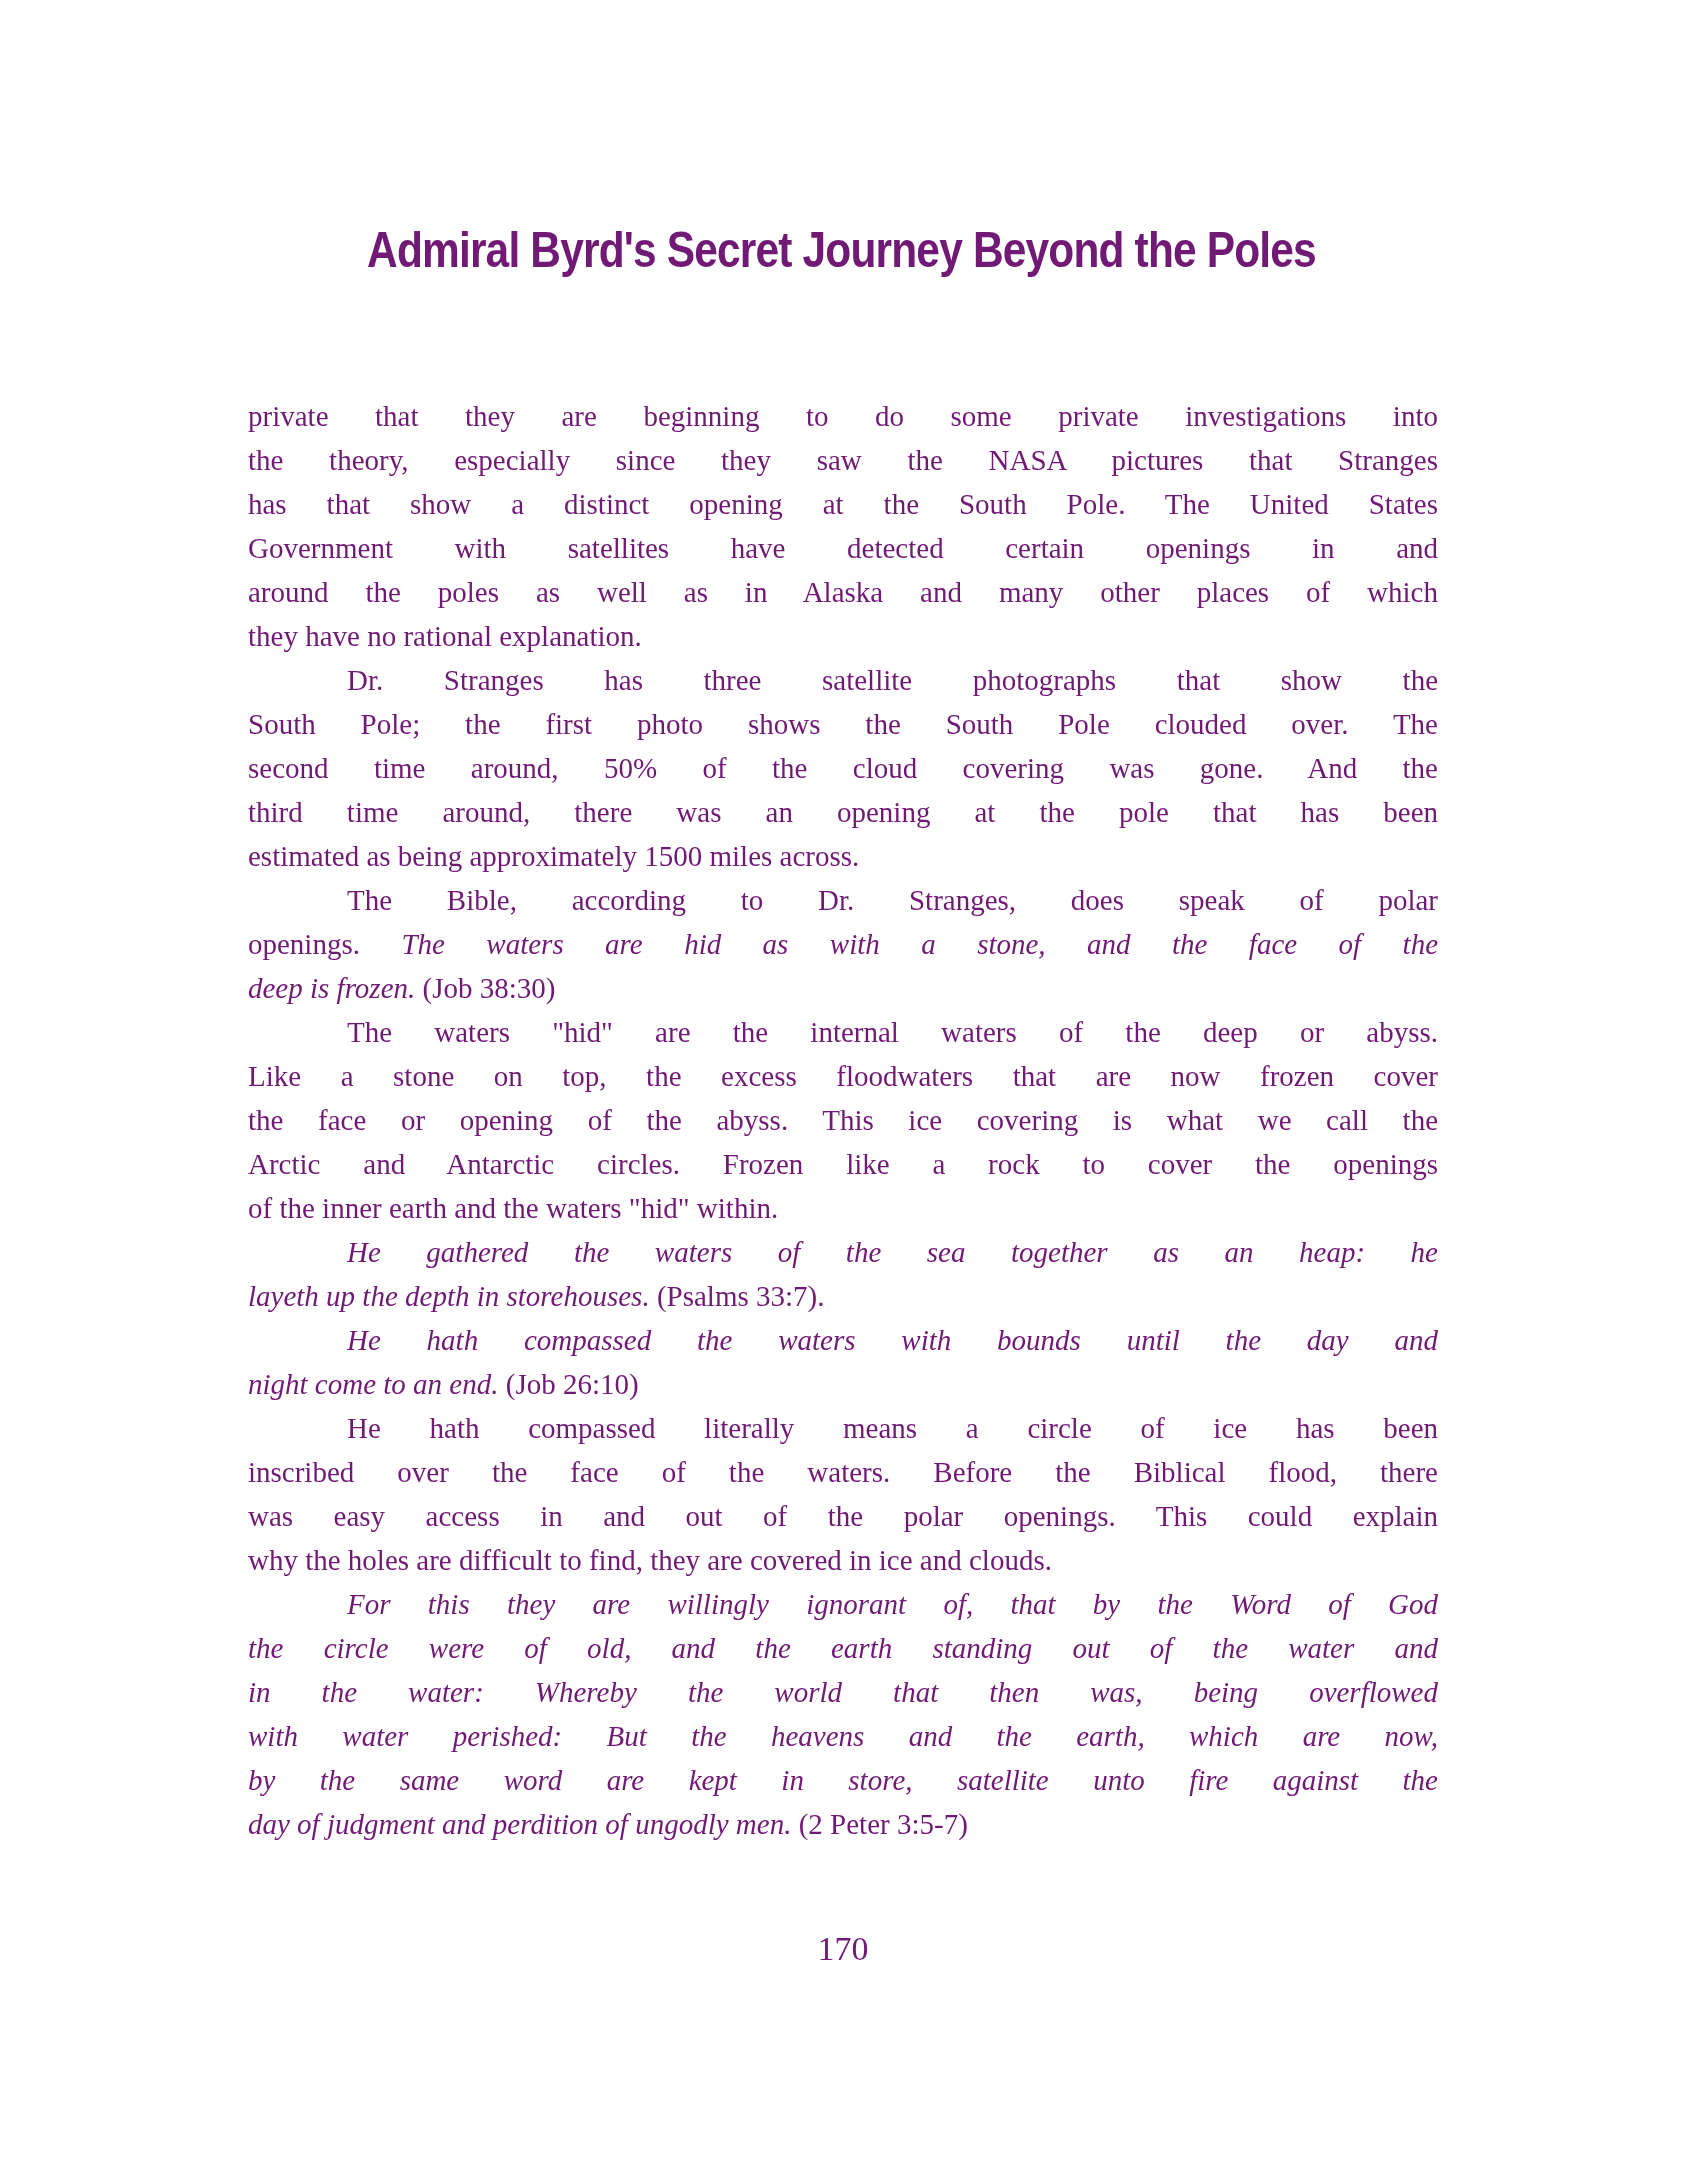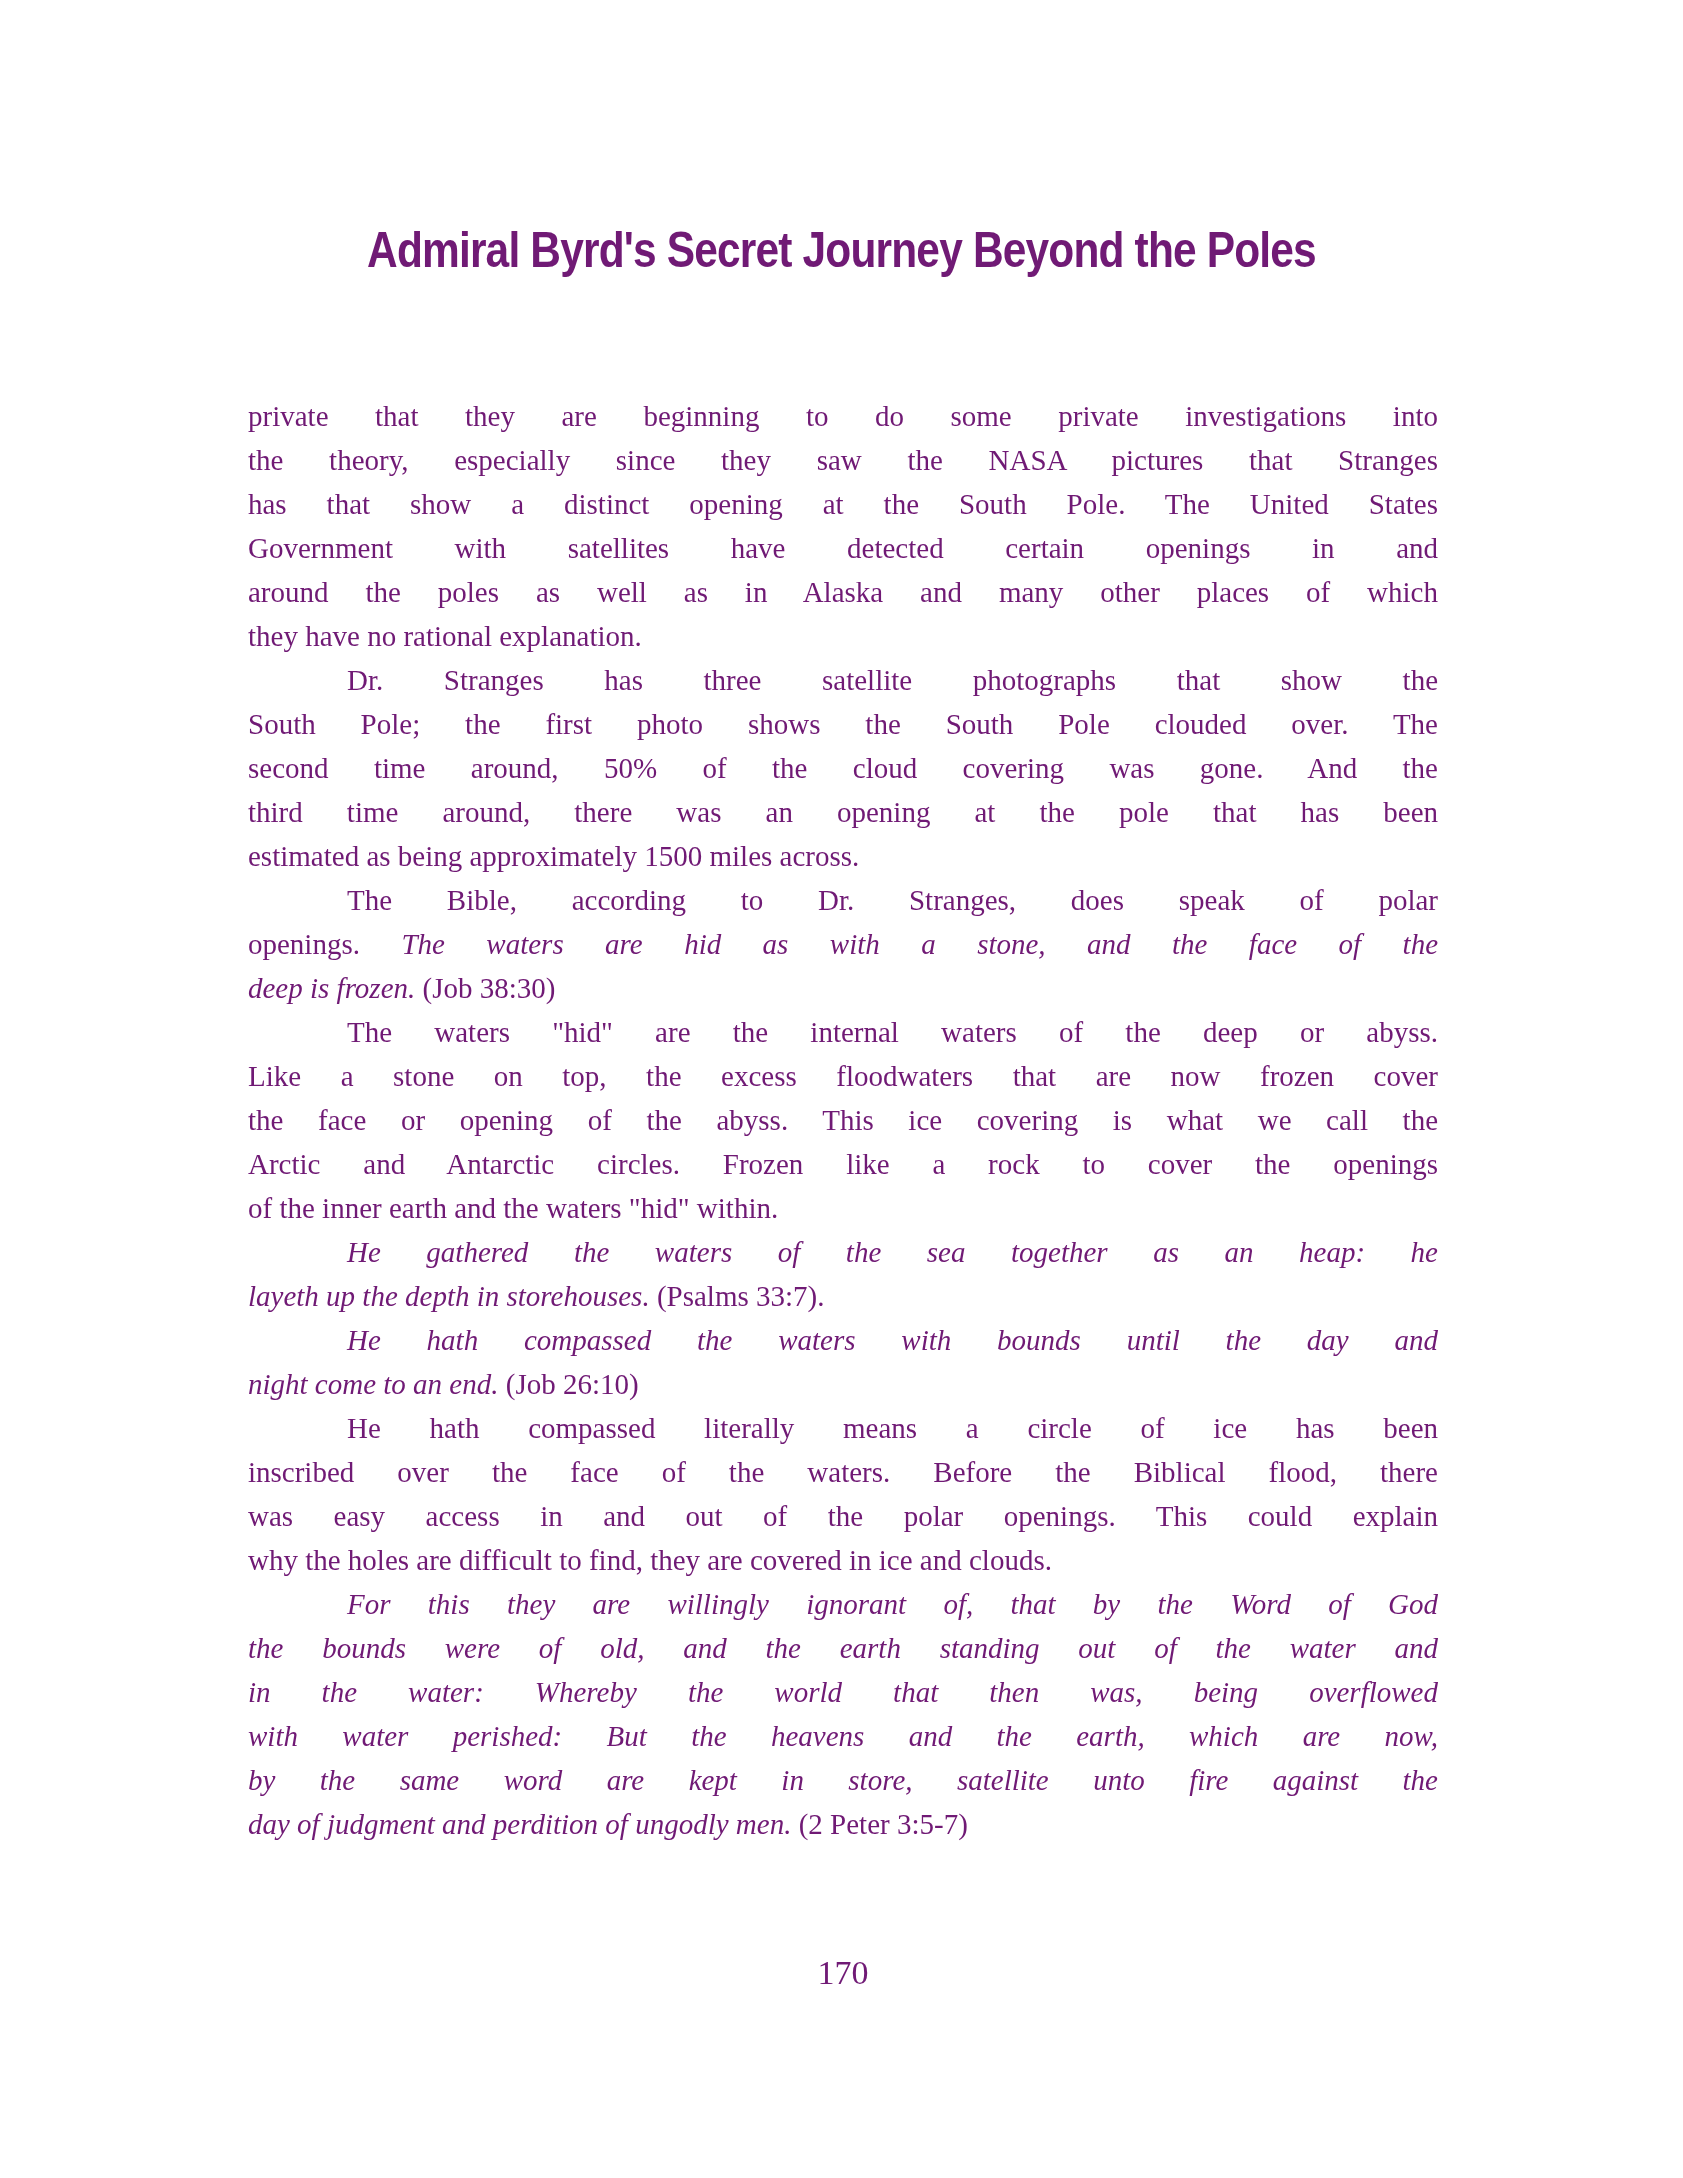--- a/index.html
+++ b/index.html
@@ -53,21 +53,20 @@
   .seg.italic { font-style: italic; }
   .page-number {
     position: absolute;
     left: 248px;
     top: 1927px;
     width: 1190px;
     text-align: center;
     font-family: "Liberation Serif", serif;
     font-size: 34px;
     line-height: 44px;
-    margin-top: 24px;
   }
 </style>
 </head>
 <body>
 
 <div class="page">
   <div class="title">Admiral Byrd's Secret Journey Beyond the Poles</div>
 
   <div class="body-text">
       <div class="paragraph">
@@ -106,21 +105,21 @@
         <div class="line end"><span class="seg italic">night come to an end.</span><span class="seg"> (Job 26:10)</span></div>
       </div>
       <div class="paragraph">
         <div class="line indent"><span class="seg">He hath compassed literally means a circle of ice has been</span></div>
         <div class="line"><span class="seg">inscribed over the face of the waters. Before the Biblical flood, there</span></div>
         <div class="line"><span class="seg">was easy access in and out of the polar openings. This could explain</span></div>
         <div class="line end"><span class="seg">why the holes are difficult to find, they are covered in ice and clouds.</span></div>
       </div>
       <div class="paragraph">
         <div class="line indent"><span class="seg italic">For this they are willingly ignorant of, that by the Word of God</span></div>
-        <div class="line"><span class="seg italic">the bounds were of old, and the earth standing out of the water and</span></div>
+        <div class="line"><span class="seg italic">the circle were of old, and the earth standing out of the water and</span></div>
         <div class="line"><span class="seg italic">in the water: Whereby the world that then was, being overflowed</span></div>
         <div class="line"><span class="seg italic">with water perished: But the heavens and the earth, which are now,</span></div>
         <div class="line"><span class="seg italic">by the same word are kept in store, satellite unto fire against the</span></div>
         <div class="line end"><span class="seg italic">day of judgment and perdition of ungodly men.</span><span class="seg"> (2 Peter 3:5-7)</span></div>
       </div>
     </div>
 
   <div class="page-number">170</div>
 </div>
 

